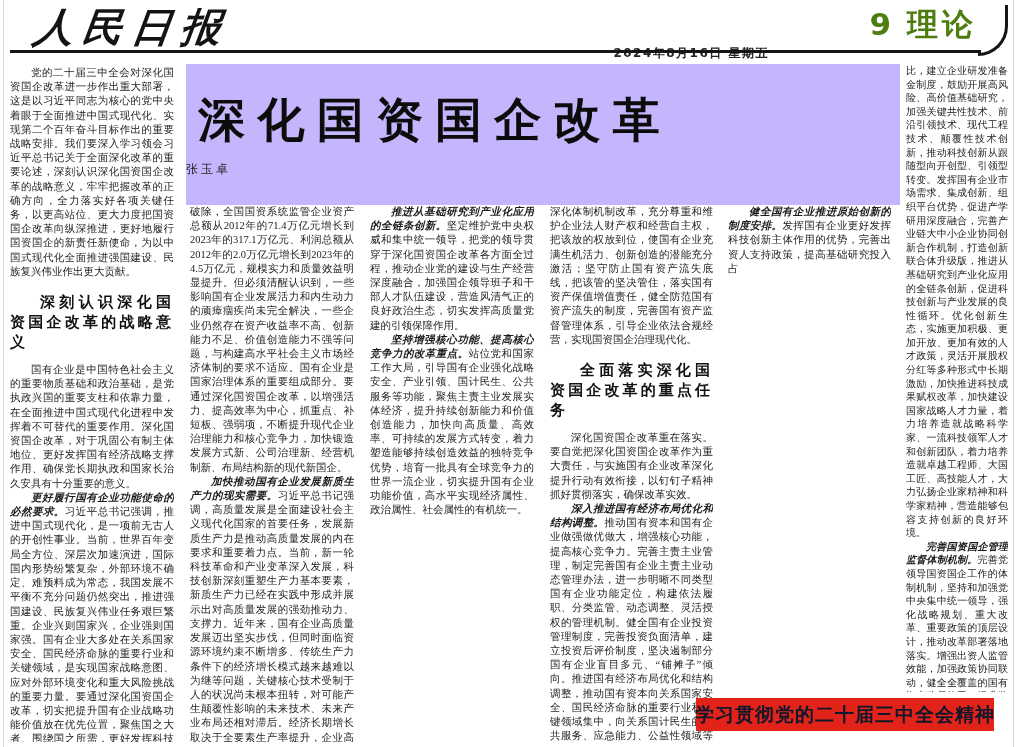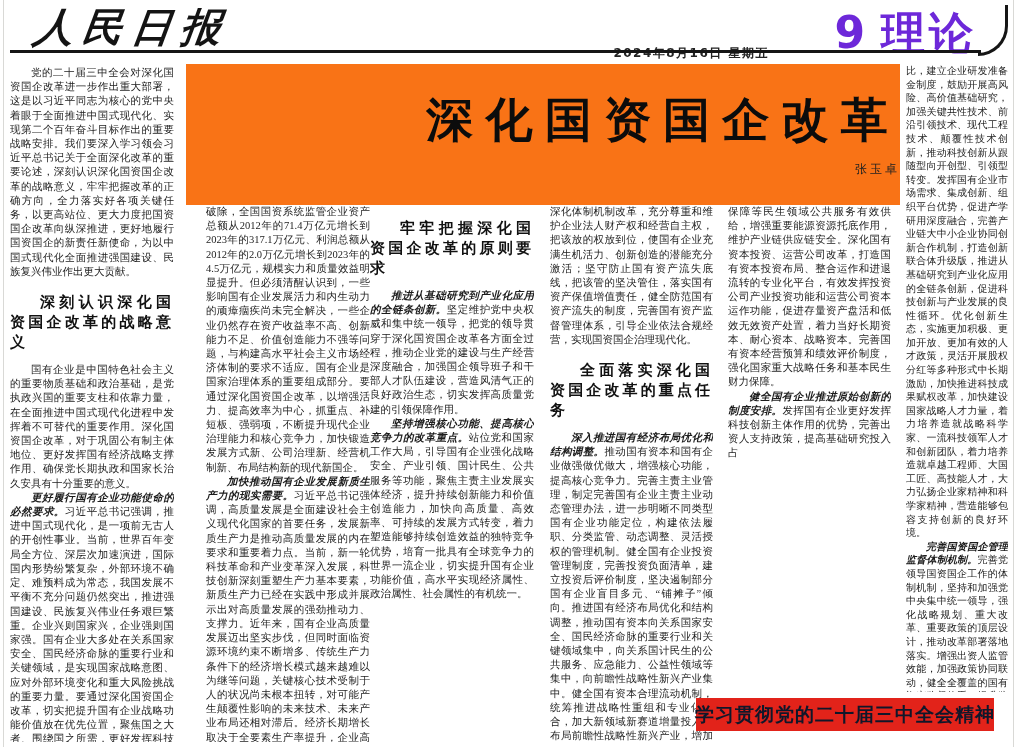--- a/index.html
+++ b/index.html
@@ -7,45 +7,45 @@
         font-family:"DejaVu Sans",sans-serif;color:#1c1c1c;margin:0 auto;}
   .edge{position:absolute;top:0;bottom:0;width:1px;background:#d9d9d6;}
   .edge-l{left:3px}.edge-r{right:3px}
 
   
   .masthead{position:absolute;left:34px;top:0px;font-family:"DejaVu Serif",serif;
             font-size:40px;font-weight:bold;font-style:italic;letter-spacing:9px;
             transform:skewX(-7deg);color:#141414;white-space:nowrap;}
   .dateline{position:absolute;right:248px;top:31px;font-size:12px;font-weight:bold;
             letter-spacing:1.5px;color:#222;white-space:nowrap;margin-top:14px;}
-  .page-num{position:absolute;right:40px;top:4px;font-size:44px;font-weight:bold;
-            color:#6d28d9;white-space:nowrap;}
+  .page-num{position:absolute;right:40px;top:4px;font-size:31px;font-weight:bold;
+            color:#4d7c0f;white-space:nowrap;}
   .page-num .sec{margin-left:16px;letter-spacing:4px;}
   .rule{position:absolute;left:10px;top:50px;width:971px;height:3px;background:#151515;}
   .bracket{position:absolute;right:9px;top:5px;width:27px;height:48px;
            border-right:3px solid #151515;border-bottom:3px solid #151515;
            border-bottom-right-radius:30px;}
 
   
   .headline-block{position:absolute;left:186px;top:64px;width:714px;height:141px;
-                  background:#f97316;z-index:2;text-align:right;}
+                  background:#c4b5fd;z-index:2;text-align:left;}
   .headline-block h1{margin:30px 0 0;font-size:47px;font-weight:900;line-height:1.1;
                      letter-spacing:.26em;padding-left:.26em;color:#0c0c0c;white-space:nowrap;}
   .byline{margin-top:15px;font-size:12px;letter-spacing:3px;color:#222;}
 
   
   .col{position:absolute;overflow:hidden;font-size:10.5px;line-height:14.2px;
        text-align:justify;}
   .col p{margin:0;text-indent:2em;font-family:Liberation Serif, serif;}
   .col p.noindent{text-indent:0;}
   .col h3{font-size:15px;line-height:20px;font-weight:bold;letter-spacing:3px;
           margin:13px 0 11px;text-indent:2em;text-align:justify;color:#111;}
   .lead{font-weight:bold;font-style:italic;}
   .c1{left:10px; top:66px; width:164px;height:676px;}
-  .c2{left:206px;top:205px;width:164px;height:537px;}
+  .c2{left:190px;top:205px;width:164px;height:537px;}
   .c3{left:370px;top:205px;width:164px;height:537px;}
   .c4{left:550px;top:205px;width:163px;height:537px;}
   .c5{left:728px;top:205px;width:163px;height:488px;}
   .c6{left:906px;top:64px; width:102px;height:628px;font-size:10px;line-height:13.6px;}
 
   
   .banner{position:absolute;left:696px;top:698px;width:298px;height:33px;z-index:3;
           display:flex;align-items:center;justify-content:center;
           color:#fff;font-weight:bold;font-size:19px;letter-spacing:1px;white-space:nowrap;}
 </style>
@@ -73,31 +73,30 @@
       <p>党的二十届三中全会对深化国资国企改革进一步作出重大部署，这是以习近平同志为核心的党中央着眼于全面推进中国式现代化、实现第二个百年奋斗目标作出的重要战略安排。我们要深入学习领会习近平总书记关于全面深化改革的重要论述，深刻认识深化国资国企改革的战略意义，牢牢把握改革的正确方向，全力落实好各项关键任务，以更高站位、更大力度把国资国企改革向纵深推进，更好地履行国资国企的新责任新使命，为以中国式现代化全面推进强国建设、民族复兴伟业作出更大贡献。</p>
       <h3>深刻认识深化国资国企改革的战略意义</h3>
       <p>国有企业是中国特色社会主义的重要物质基础和政治基础，是党执政兴国的重要支柱和依靠力量，在全面推进中国式现代化进程中发挥着不可替代的重要作用。深化国资国企改革，对于巩固公有制主体地位、更好发挥国有经济战略支撑作用、确保党长期执政和国家长治久安具有十分重要的意义。</p>
       <p><strong class="lead">更好履行国有企业功能使命的必然要求。</strong>习近平总书记强调，推进中国式现代化，是一项前无古人的开创性事业。当前，世界百年变局全方位、深层次加速演进，国际国内形势纷繁复杂，外部环境不确定、难预料成为常态，我国发展不平衡不充分问题仍然突出，推进强国建设、民族复兴伟业任务艰巨繁重。企业兴则国家兴，企业强则国家强。国有企业大多处在关系国家安全、国民经济命脉的重要行业和关键领域，是实现国家战略意图、应对外部环境变化和重大风险挑战的重要力量。要通过深化国资国企改革，切实把提升国有企业战略功能价值放在优先位置，聚焦国之大者、围绕国之所需，更好发挥科技创新、产业控制、安全支撑作用，以发展的确定性稳大局、应变局、开新局，推动党和国家事业行稳致远。</p>
     </div>
   <div class="col c2">
       <p class="noindent">破除，全国国资系统监管企业资产总额从2012年的71.4万亿元增长到2023年的317.1万亿元、利润总额从2012年的2.0万亿元增长到2023年的4.5万亿元，规模实力和质量效益明显提升。但必须清醒认识到，一些影响国有企业发展活力和内生动力的顽瘴痼疾尚未完全解决，一些企业仍然存在资产收益率不高、创新能力不足、价值创造能力不强等问题，与构建高水平社会主义市场经济体制的要求不适应。国有企业是国家治理体系的重要组成部分。要通过深化国资国企改革，以增强活力、提高效率为中心，抓重点、补短板、强弱项，不断提升现代企业治理能力和核心竞争力，加快锻造发展方式新、公司治理新、经营机制新、布局结构新的现代新国企。</p>
       <p><strong class="lead">加快推动国有企业发展新质生产力的现实需要。</strong>习近平总书记强调，高质量发展是全面建设社会主义现代化国家的首要任务，发展新质生产力是推动高质量发展的内在要求和重要着力点。当前，新一轮科技革命和产业变革深入发展，科技创新深刻重塑生产力基本要素，新质生产力已经在实践中形成并展示出对高质量发展的强劲推动力、支撑力。近年来，国有企业高质量发展迈出坚实步伐，但同时面临资源环境约束不断增多、传统生产力条件下的经济增长模式越来越难以为继等问题，关键核心技术受制于人的状况尚未根本扭转，对可能产生颠覆性影响的未来技术、未来产业布局还相对滞后。经济长期增长取决于全要素生产率提升，企业高质量发展关键要靠创新驱动。要通过深化国资国企改革，着力打通束缚新质生产力发展的堵点卡点，不断强化创新策源，加快推动科技创新基础上的产业创新，改造提升传统产业，培育壮大新兴产业，布局建设未来产业，开辟新领域新赛道，塑造新动能新优势，为现代化产业体系建设提供有力支撑。</p>
     </div>
   <div class="col c3">
-      <h3>牢牢把握深化国资国企改革的原则要求</h3>
       <p><strong class="lead">推进从基础研究到产业化应用的全链条创新。</strong>坚定维护党中央权威和集中统一领导，把党的领导贯穿于深化国资国企改革各方面全过程，推动企业党的建设与生产经营深度融合，加强国企领导班子和干部人才队伍建设，营造风清气正的良好政治生态，切实发挥高质量党建的引领保障作用。</p>
       <p><strong class="lead">坚持增强核心功能、提高核心竞争力的改革重点。</strong>站位党和国家工作大局，引导国有企业强化战略安全、产业引领、国计民生、公共服务等功能，聚焦主责主业发展实体经济，提升持续创新能力和价值创造能力，加快向高质量、高效率、可持续的发展方式转变，着力塑造能够持续创造效益的独特竞争优势，培育一批具有全球竞争力的世界一流企业，切实提升国有企业功能价值，高水平实现经济属性、政治属性、社会属性的有机统一。</p>
     </div>
   <div class="col c4">
       <p class="noindent">深化体制机制改革，充分尊重和维护企业法人财产权和经营自主权，把该放的权放到位，使国有企业充满生机活力、创新创造的潜能充分激活；坚守防止国有资产流失底线，把该管的坚决管住，落实国有资产保值增值责任，健全防范国有资产流失的制度，完善国有资产监督管理体系，引导企业依法合规经营，实现国资国企治理现代化。</p>
       <h3>全面落实深化国资国企改革的重点任务</h3>
+      <p>深化国资国企改革重在落实。要自觉把深化国资国企改革作为重大责任，与实施国有企业改革深化提升行动有效衔接，以钉钉子精神抓好贯彻落实，确保改革实效。</p>
       <p><strong class="lead">深入推进国有经济布局优化和结构调整。</strong>推动国有资本和国有企业做强做优做大，增强核心功能，提高核心竞争力。完善主责主业管理，制定完善国有企业主责主业动态管理办法，进一步明晰不同类型国有企业功能定位，构建依法履职、分类监管、动态调整、灵活授权的管理机制。健全国有企业投资管理制度，完善投资负面清单，建立投资后评价制度，坚决遏制部分国有企业盲目多元、“铺摊子”倾向。推进国有经济布局优化和结构调整，推动国有资本向关系国家安全、国民经济命脉的重要行业和关键领域集中，向关系国计民生的公共服务、应急能力、公益性领域等集中，向前瞻性战略性新兴产业集中。健全国有资本合理流动机制，统筹推进战略性重组和专业化整合，加大新领域新赛道增量投入，布局前瞻性战略性新兴产业，增加医疗、教育、养老、住房</p>
     </div>
   <div class="col c5">
-      <p class="noindent">保障等民生领域公共服务有效供给，增强重要能源资源托底作用，维护产业链供应链安全。深化国有资本投资、运营公司改革，打造国有资本投资布局、整合运作和进退流转的专业化平台，有效发挥投资公司产业投资功能和运营公司资本运作功能，促进存量资产盘活和低效无效资产处置，着力当好长期资本、耐心资本、战略资本。完善国有资本经营预算和绩效评价制度，强化国家重大战略任务和基本民生财力保障。</p>
       <p><strong class="lead">健全国有企业推进原始创新的制度安排。</strong>发挥国有企业更好发挥科技创新主体作用的优势，完善出资人支持政策，提高基础研究投入占</p>
     </div>
   <div class="col c6">
       <p class="noindent">比，建立企业研发准备金制度，鼓励开展高风险、高价值基础研究，加强关键共性技术、前沿引领技术、现代工程技术、颠覆性技术创新，推动科技创新从跟随型向开创型、引领型转变。发挥国有企业市场需求、集成创新、组织平台优势，促进产学研用深度融合，完善产业链大中小企业协同创新合作机制，打造创新联合体升级版，推进从基础研究到产业化应用的全链条创新，促进科技创新与产业发展的良性循环。优化创新生态，实施更加积极、更加开放、更加有效的人才政策，灵活开展股权分红等多种形式中长期激励，加快推进科技成果赋权改革，加快建设国家战略人才力量，着力培养造就战略科学家、一流科技领军人才和创新团队，着力培养造就卓越工程师、大国工匠、高技能人才，大力弘扬企业家精神和科学家精神，营造能够包容支持创新的良好环境。</p>
       <p><strong class="lead">完善国资国企管理监督体制机制。</strong>完善党领导国资国企工作的体制机制，坚持和加强党中央集中统一领导，强化战略规划、重大改革、重要政策的顶层设计，推动改革部署落地落实。增强出资人监管效能，加强政策协同联动，健全全覆盖的国有资产监督体系，提升监督的系统性、针对性、有效性，为深化国资国企改革提供有力保障。</p>
     </div>
 
   <div class="banner" style="background: rgb(226, 35, 26); color: #0f172a;">
     <span>学习贯彻党的二十届三中全会精神</span>
   </div>

